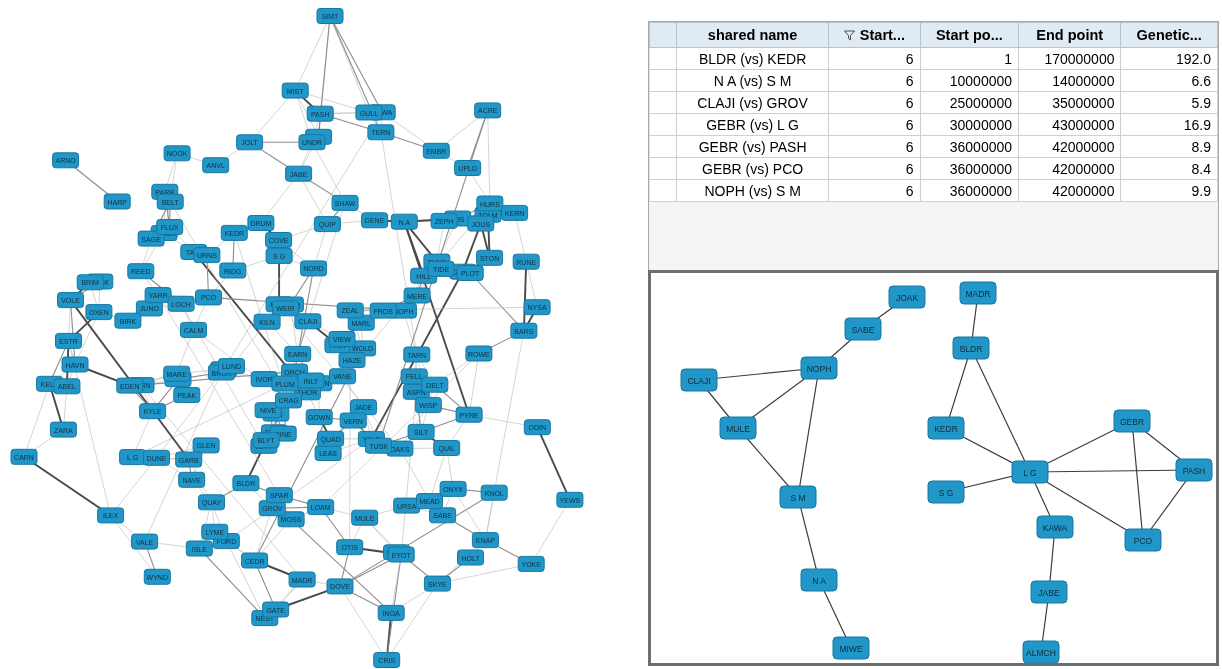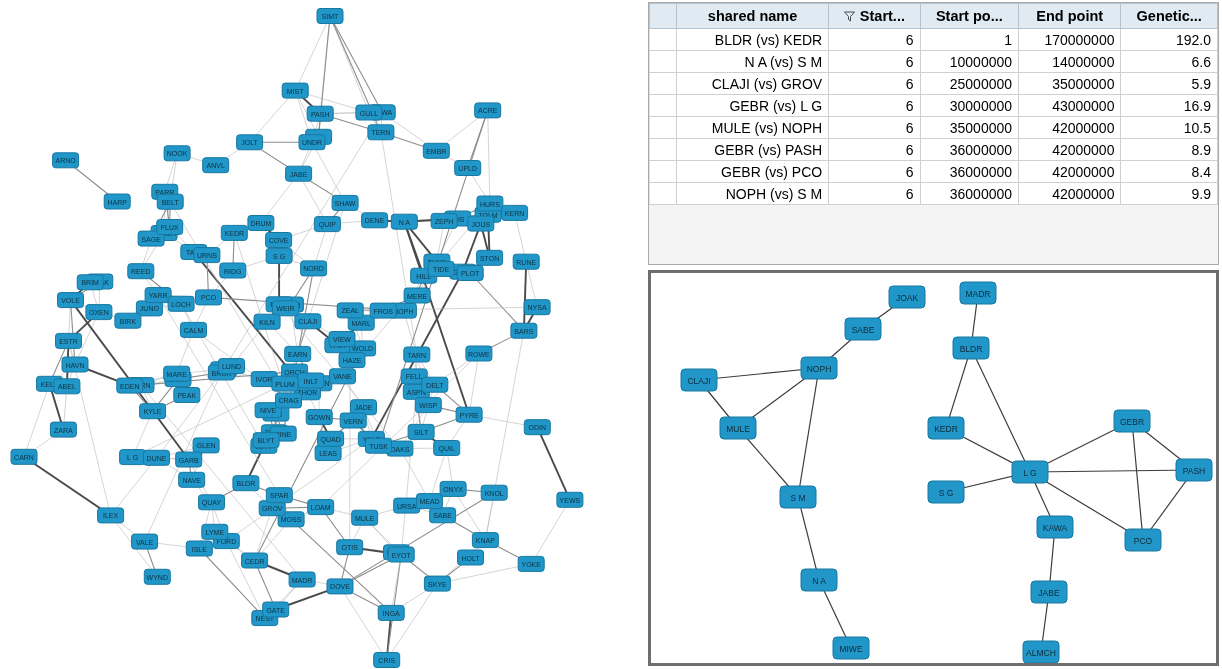--- a/index.html
+++ b/index.html
@@ -25,21 +25,21 @@
     height: 669px;
     background: #ffffff;
     overflow: hidden;
   }
   #big-network svg { display: block; }
 
   
   #table-panel {
     position: absolute;
     left: 648px;
-    top: 2px;
+    top: 21px;
     width: 571px;
     height: 263px;
     background: #f4f4f4;
     border: 1px solid #a9a9a9;
     box-sizing: border-box;
     overflow: hidden;
   }
   table.grid {
     border-collapse: collapse;
     width: 100%;
@@ -58,21 +58,21 @@
     text-align: center;
   }
   table.grid td {
     border: 1px solid #cfcfcf;
     border-left: 1px solid #e0e0e0;
     height: 21px;
     padding: 0 6px;
     white-space: nowrap;
     background: #ffffff;
   }
-  td.c-name { text-align: right; }
+  td.c-name { text-align: center; }
   td.c-num  { text-align: right; }
   .filter-icon {
     display: inline-block;
     vertical-align: middle;
     margin-right: 3px;
   }
   .th-inner { display: flex; align-items: center; justify-content: center; gap: 2px; }
 
   
   .rowhead {
@@ -1235,28 +1235,20 @@
           <tr>
             <td class="rowhead"></td>
             <td class="c-name">GEBR (vs) L G</td>
             <td class="c-num">6</td>
             <td class="c-num">30000000</td>
             <td class="c-num">43000000</td>
             <td class="c-num">16.9</td>
           </tr>
           <tr>
             <td class="rowhead"></td>
-            <td class="c-name">MULE (vs) NOPH</td>
-            <td class="c-num">6</td>
-            <td class="c-num">35000000</td>
-            <td class="c-num">42000000</td>
-            <td class="c-num">10.5</td>
-          </tr>
-          <tr>
-            <td class="rowhead"></td>
             <td class="c-name">GEBR (vs) PASH</td>
             <td class="c-num">6</td>
             <td class="c-num">36000000</td>
             <td class="c-num">42000000</td>
             <td class="c-num">8.9</td>
           </tr>
           <tr>
             <td class="rowhead"></td>
             <td class="c-name">GEBR (vs) PCO</td>
             <td class="c-num">6</td>

